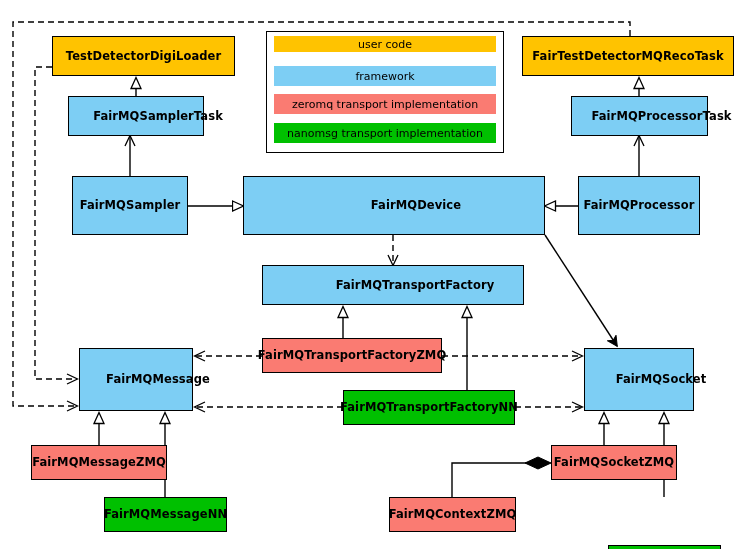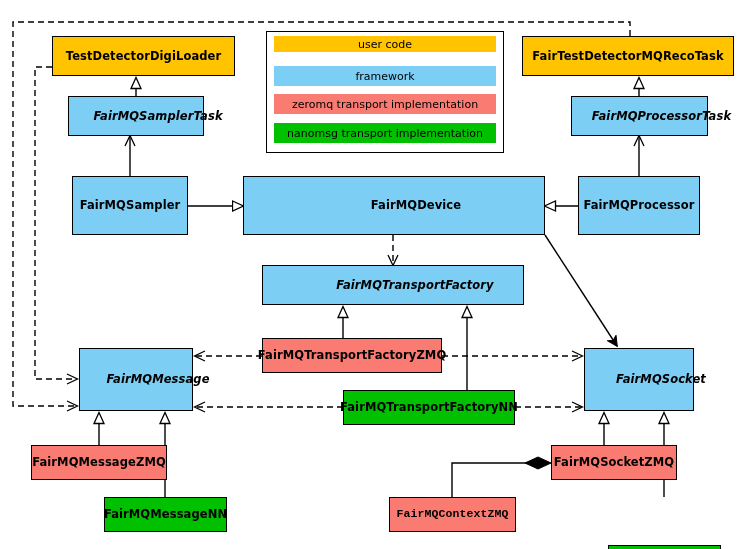--- a/index.html
+++ b/index.html
@@ -16,21 +16,21 @@
     box-sizing:border-box;
     border:1.4px solid #000;
     display:flex;align-items:center;justify-content:center;
     text-align:center;
     font-size:11.5px;
     font-weight:bold;
     color:#000;
     line-height:1.1;
     letter-spacing:.1px;
   }
-  .node.abstract{font-style:italic;padding-left:44px;}
+  .node.abstract{padding-left:44px;}
   .legend-box{
     position:absolute;
     box-sizing:border-box;
     border:1.4px solid #000;
     background:#fff;
   }
   .legend-row{
     position:absolute;
     box-sizing:border-box;
     display:flex;align-items:center;justify-content:center;
@@ -176,17 +176,17 @@
   </div>
 
   <div class="node" style="left:104px;top:497px;width:123px;height:35px;background:#00C000;">
     <span>FairMQMessageNN</span>
   </div>
 
   <div class="node" style="left:608px;top:497px;width:113px;height:35px;background:#00C000;margin-top:48px;">
     <span>FairMQSocketNN</span>
   </div>
 
-  <div class="node" style="left:389px;top:497px;width:127px;height:35px;background:#FA7B72;font-family:Liberation Mono, monospace;">
+  <div class="node" style="left:389px;top:497px;width:127px;height:35px;background:#FA7B72;">
     <span>FairMQContextZMQ</span>
   </div>
 
 </div>
 
 </body></html>

